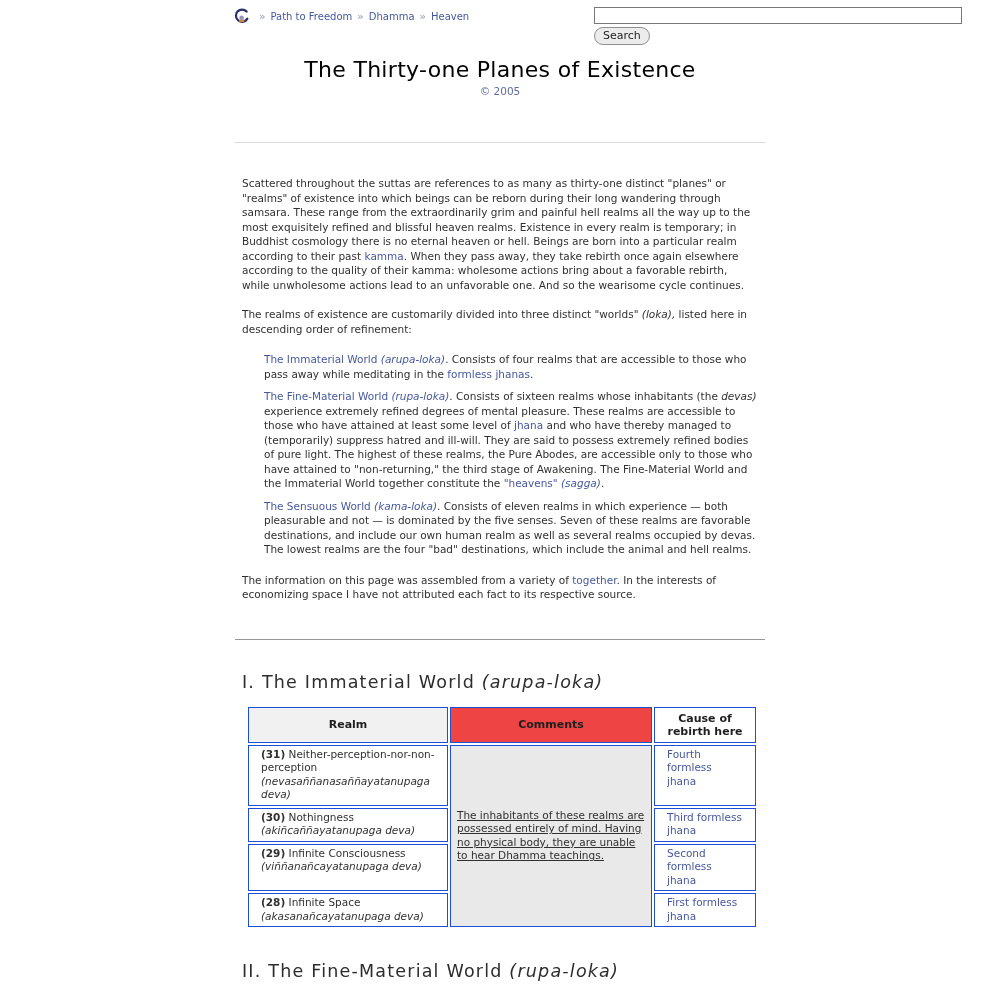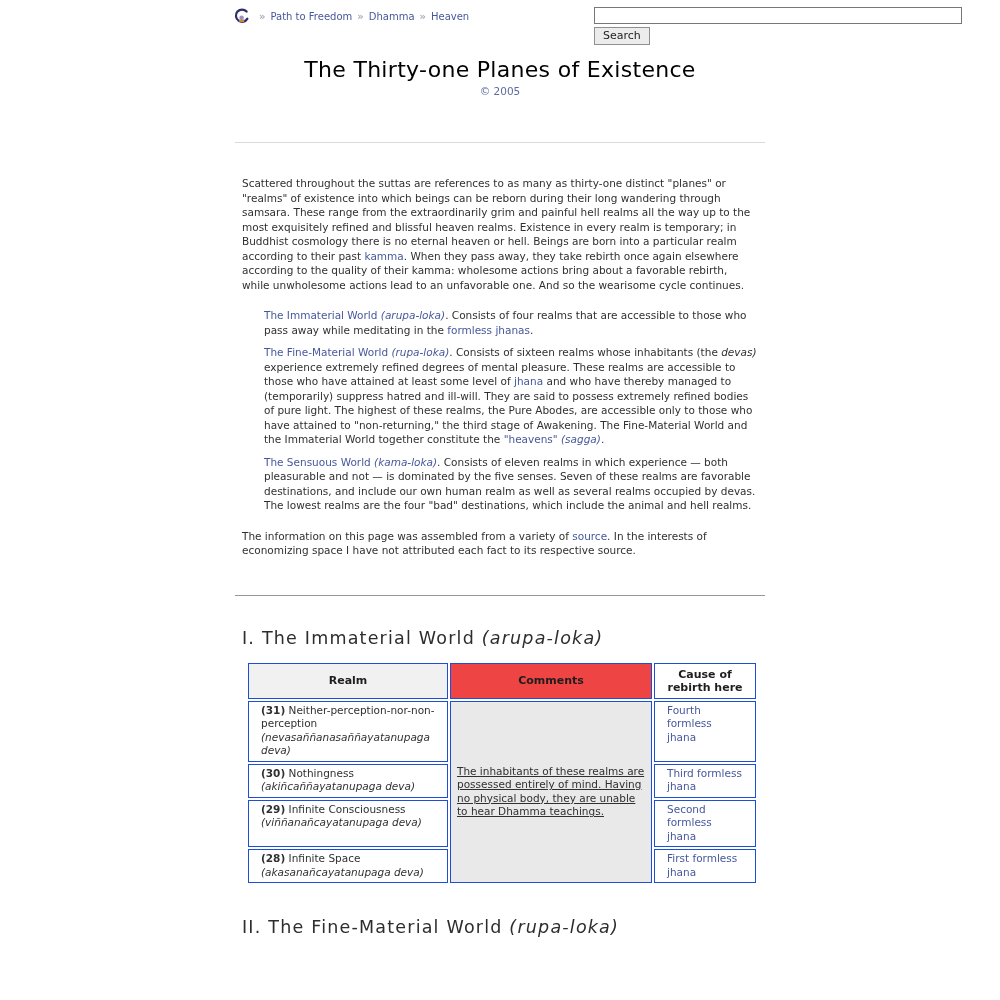--- a/index.html
+++ b/index.html
@@ -10,21 +10,21 @@
   
   .topbar { position:absolute; top:8px; left:233px; display:flex; align-items:center; font-size:10px; white-space:nowrap; }
   .logo { display:inline-block; margin-right:4px; line-height:0; }
   .sep { color:#a7adbd; margin:0 5px; font-size:10px; font-weight:bold; }
   a.crumb { color:#46589c; text-decoration:none; }
   a.lnk { color:#46589c; text-decoration:none; }
 
   
   .searchbox { position:absolute; left:594px; top:7px; width:368px; }
   .search-input { display:block; width:368px; height:17px; border:1px solid #777; background:#fff; font-size:11px; padding:1px 3px; font-family:inherit; }
-  .search-btn { margin-top:3px; font-family:inherit; font-size:11px; color:#1c1c1c; background:#ececec; border:1px solid #8f8f8f; border-radius:0; padding:1px 8px 2px; }
+  .search-btn { margin-top:3px; font-family:inherit; font-size:11px; color:#1c1c1c; background:#ececec; border:1px solid #8f8f8f; border-radius:9px; padding:1px 8px 2px; }
 
   
   .main { width:516px; margin:0 auto; padding-top:57px; }
   h1.title { margin:0; font-size:22px; font-weight:400; text-align:center; color:#000000; letter-spacing:0.3px; }
   .copyright { margin-top:3px; text-align:center; font-size:10.5px; color:#5d6c9e; }
 
   hr.rule { border:none; height:0; margin-left:-7px; margin-right:-7px; }
   hr.light { border-top:1px solid #dadada; margin-top:45px; margin-bottom:33px; }
   hr.dark  { border-top:1px solid #979797; margin-top:37px; margin-bottom:0; }
 
@@ -74,28 +74,29 @@
     <button class="search-btn">Search</button>
   </div>
 
   <div class="main">
     <h1 class="title">The Thirty-one Planes of Existence</h1>
     <div class="copyright">© 2005</div>
 
     <hr class="rule light">
 
     <p class="para"><span>Scattered throughout the suttas are references to as many as thirty-one distinct "planes" or "realms" of existence into which beings can be reborn during their long wandering through samsara. These range from the extraordinarily grim and painful hell realms all the way up to the most exquisitely refined and blissful heaven realms. Existence in every realm is temporary; in Buddhist cosmology there is no eternal heaven or hell. Beings are born into a particular realm according to their past </span><a href="#" class="lnk">kamma</a><span>. When they pass away, they take rebirth once again elsewhere according to the quality of their kamma: wholesome actions bring about a favorable rebirth, while unwholesome actions lead to an unfavorable one. And so the wearisome cycle continues.</span></p>
+    <p class="para"><span>The realms of existence are customarily divided into three distinct "worlds" </span><span class="it">(loka),</span><span> listed here in descending order of refinement:</span></p>
 
     <div class="indent">
       <p class="para"><a href="#" class="lnk">The Immaterial World </a><a href="#" class="lnk it">(arupa-loka)</a><span>. Consists of four realms that are accessible to those who pass away while meditating in the </span><a href="#" class="lnk">formless jhanas</a><span>.</span></p>
       <p class="para"><a href="#" class="lnk">The Fine-Material World </a><a href="#" class="lnk it">(rupa-loka)</a><span>. Consists of sixteen realms whose inhabitants (the </span><span class="it">devas)</span><span> experience extremely refined degrees of mental pleasure. These realms are accessible to those who have attained at least some level of </span><a href="#" class="lnk">jhana</a><span> and who have thereby managed to (temporarily) suppress hatred and ill-will. They are said to possess extremely refined bodies of pure light. The highest of these realms, the Pure Abodes, are accessible only to those who have attained to "non-returning," the third stage of Awakening. The Fine-Material World and the Immaterial World together constitute the </span><a href="#" class="lnk">"heavens"</a><a href="#" class="lnk it"> (sagga)</a><span>.</span></p>
       <p class="para"><a href="#" class="lnk">The Sensuous World </a><a href="#" class="lnk it">(kama-loka)</a><span>. Consists of eleven realms in which experience — both pleasurable and not — is dominated by the five senses. Seven of these realms are favorable destinations, and include our own human realm as well as several realms occupied by devas. The lowest realms are the four "bad" destinations, which include the animal and hell realms.</span></p>
     </div>
 
-    <p class="para after-indent"><span>The information on this page was assembled from a variety of </span><a href="#" class="lnk">source</a><span>. In the interests of economizing space I have not attributed each fact to its respective source.</span></p>
+    <p class="para after-indent"><span>The information on this page was assembled from a variety of </span><a href="#" class="lnk">together</a><span>. In the interests of economizing space I have not attributed each fact to its respective source.</span></p>
 
     <hr class="rule dark">
 
     <h2 class="section"><span>I. The Immaterial World </span><span class="it">(arupa-loka)</span></h2>
 
     <table class="realms">
       <colgroup>
           <col class="c1">
           <col class="c2">
           <col class="c3">

